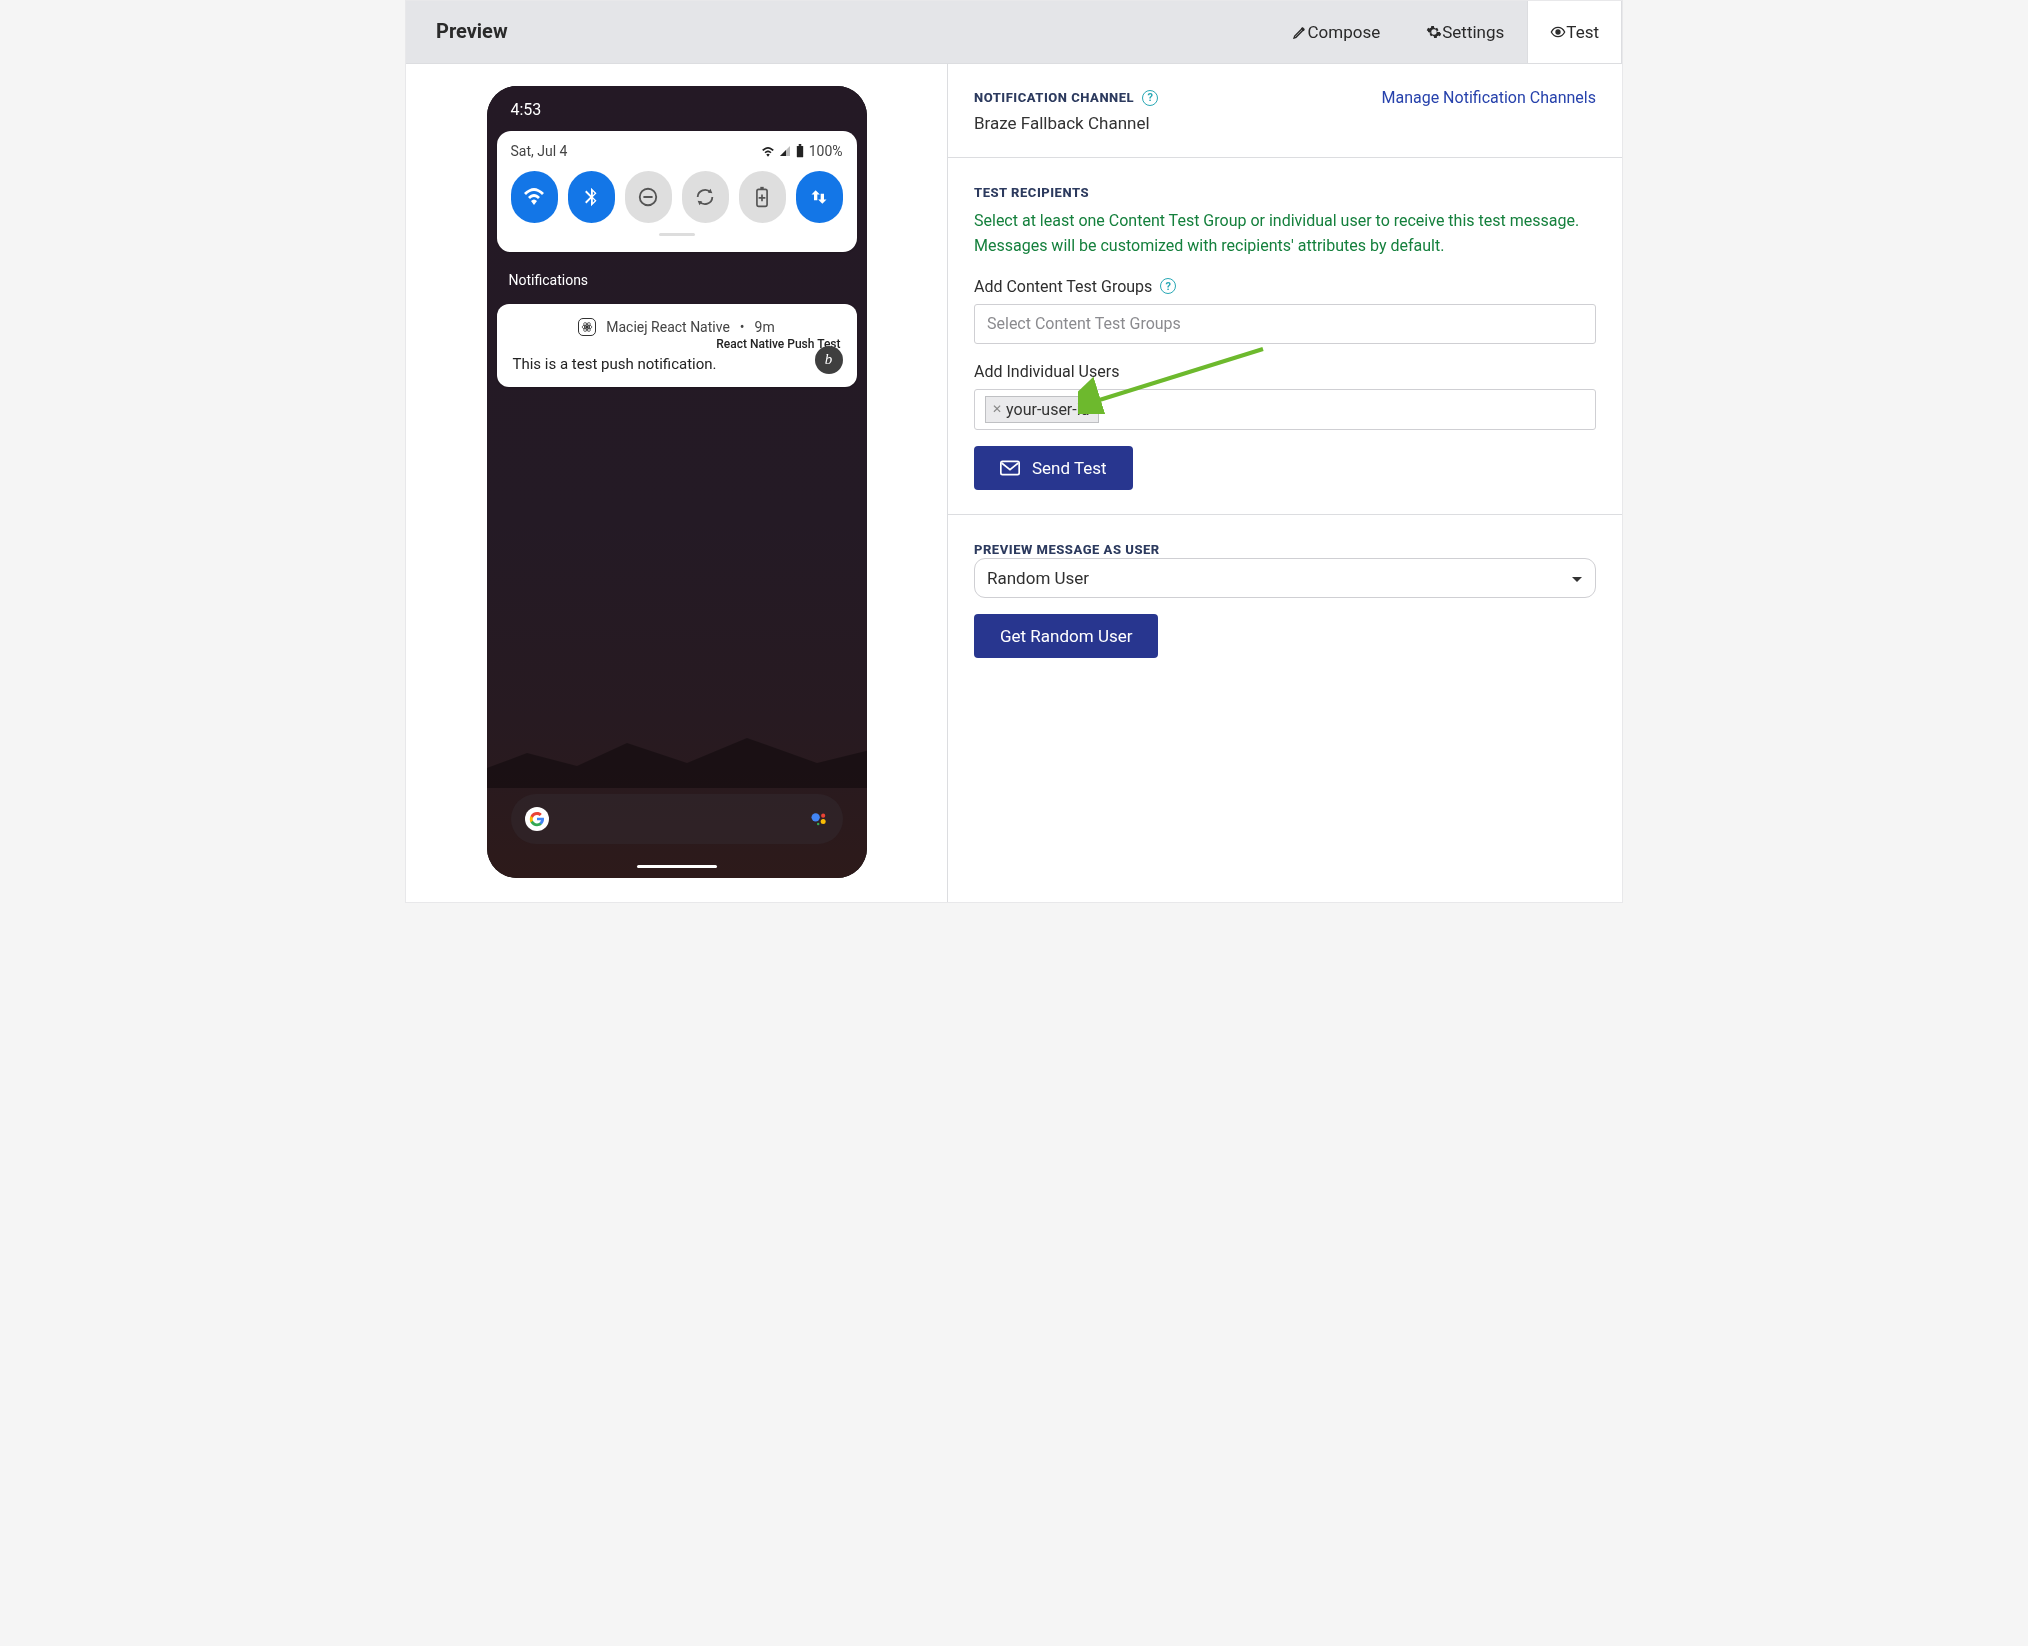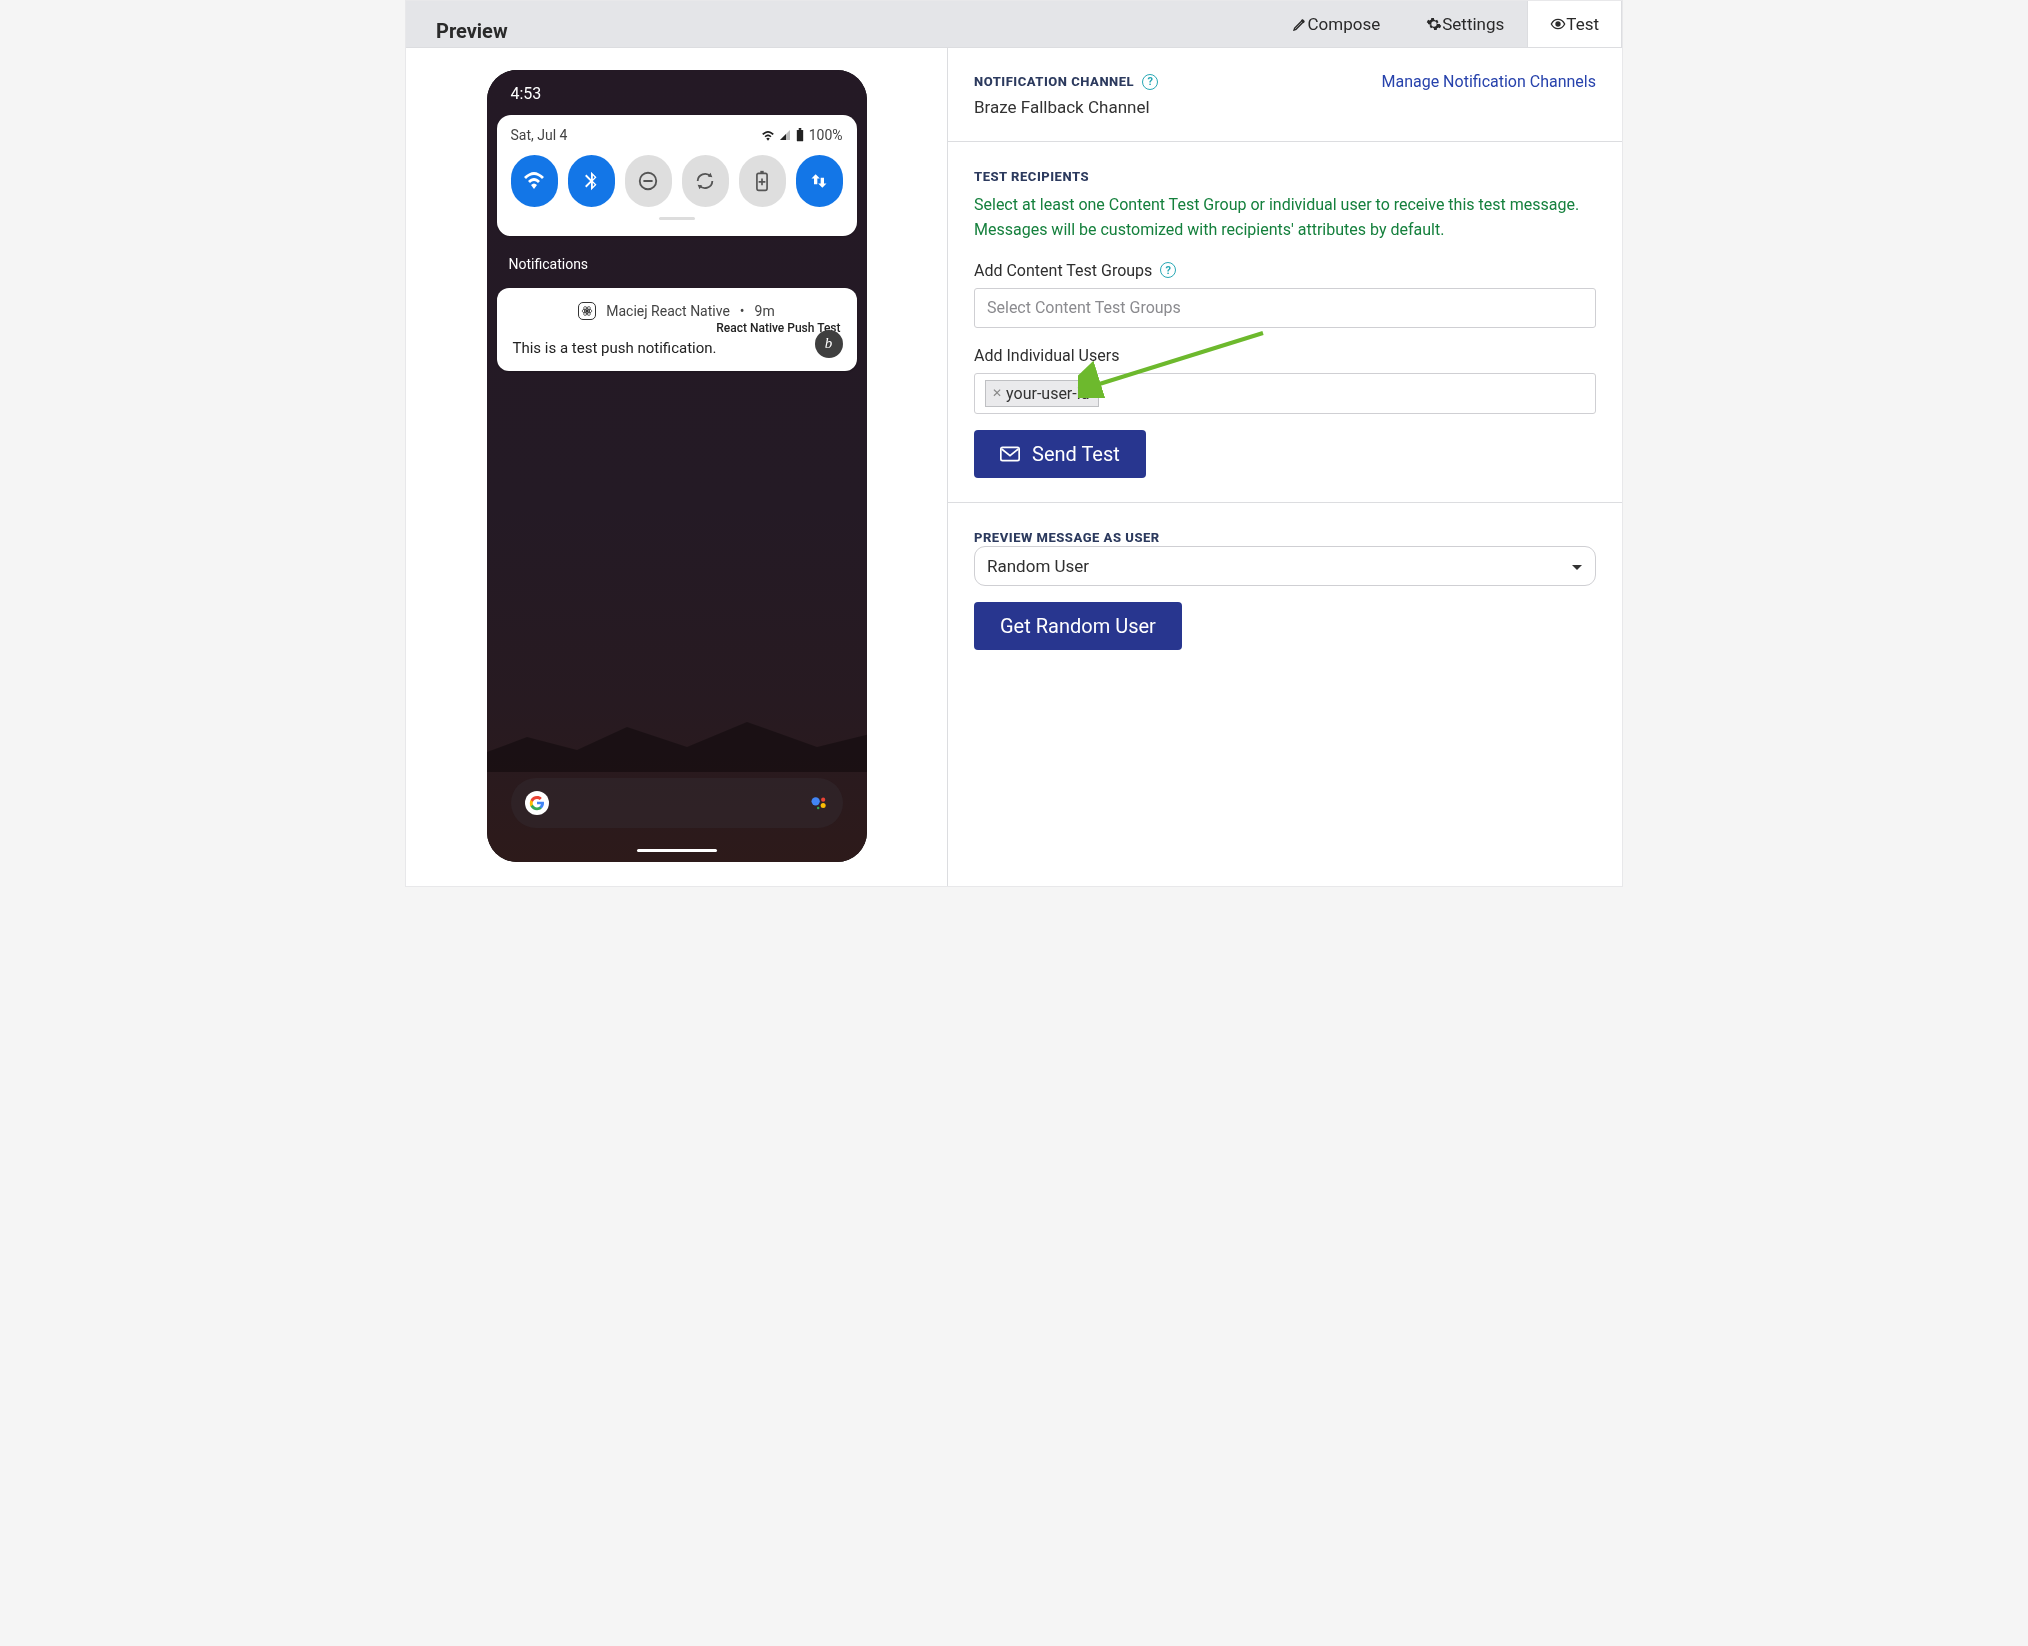--- a/index.html
+++ b/index.html
@@ -14,21 +14,21 @@
     --help:#28a8b5;
     --qs-blue:#1376e7;
     --qs-grey:#dedede;
     --arrow:#6db92d;
   }
   *{box-sizing:border-box;font-family:-apple-system,BlinkMacSystemFont,"Segoe UI",Roboto,Helvetica,Arial,sans-serif;}
   body{margin:0;background:#f5f5f5;color:var(--text);}
   .shell{width:1218px;margin:0 auto;background:#fff;border:1px solid #e8e8ea;}
 
   
-  .topbar{display:flex;align-items:stretch;background:var(--bg-grey);border-bottom:1px solid var(--border);height:47px;}
+  .topbar{display:flex;align-items:stretch;background:var(--bg-grey);border-bottom:1px solid var(--border);height:63px;}
   .topbar .title{font-size:20px;font-weight:700;padding:18px 30px;flex:1;color:#2a2a2a;}
   .tabbar{display:flex;align-items:stretch;padding-right:0;}
   .tab{display:flex;align-items:center;padding:0 22px;font-size:17px;color:#2a2a2a;cursor:pointer;border-left:1px solid transparent;border-right:1px solid transparent;}
   .tab.active{background:#fff;border-left:1px solid var(--border);border-right:1px solid var(--border);}
   .tab .ico{display:inline-flex;width:16px;height:16px;}
 
   
   .body{display:flex;align-items:stretch;}
   .left{width:542px;border-right:1px solid var(--border);padding:22px 26px 24px;}
   .right{flex:1;padding:0;}
@@ -69,21 +69,21 @@
   .help{width:16px;height:16px;border-radius:8px;border:1.5px solid var(--help);color:var(--help);display:inline-flex;align-items:center;justify-content:center;font-size:11px;font-weight:700;}
   .manage{margin-left:auto;color:var(--link);font-size:16px;cursor:pointer;}
   .subtext{margin-top:6px;font-size:17px;color:#333;}
   .desc{margin-top:8px;font-size:16px;color:#15803d;line-height:1.55;}
   .field-label{margin-top:18px;font-size:16px;color:#2e2e2e;display:flex;align-items:center;gap:8px;}
   .input-shell{margin-top:8px;border:1px solid #cfcfd3;border-radius:3px;background:#fff;min-height:40px;padding:6px 10px;display:flex;align-items:center;flex-wrap:wrap;gap:6px;}
   .input-shell input{border:none;outline:none;font-size:16px;flex:1;background:transparent;color:#333;}
   .input-shell input::placeholder{color:#8b8b8f;}
   .chip{display:inline-flex;align-items:center;gap:4px;border:1px solid #bfc0c3;background:#eaeaec;padding:3px 8px 3px 6px;font-size:16px;color:#333;}
   .chip .x{color:#888;font-size:12px;cursor:pointer;}
-  .btn{margin-top:16px;display:inline-flex;align-items:center;gap:12px;background:var(--btn);color:var(--btn-txt);border:none;border-radius:4px;padding:12px 26px;font-size:20px;cursor:pointer;}
+  .btn{margin-top:16px;display:inline-flex;align-items:center;gap:12px;background:var(--btn);color:var(--btn-txt);border:none;border-radius:4px;padding:12px 26px;font-size:17px;cursor:pointer;}
   .btn .ico{display:inline-flex;}
   .select{border:1px solid #cfcfd3;border-radius:11px;height:40px;display:flex;align-items:center;padding:0 12px;font-size:17px;cursor:pointer;position:relative;}
   .select .caret{margin-left:auto;}
 
   
   .arrow-wrap{position:relative;}
   .arrow{position:absolute;pointer-events:none;}
 </style>
 </head>
 <body>

